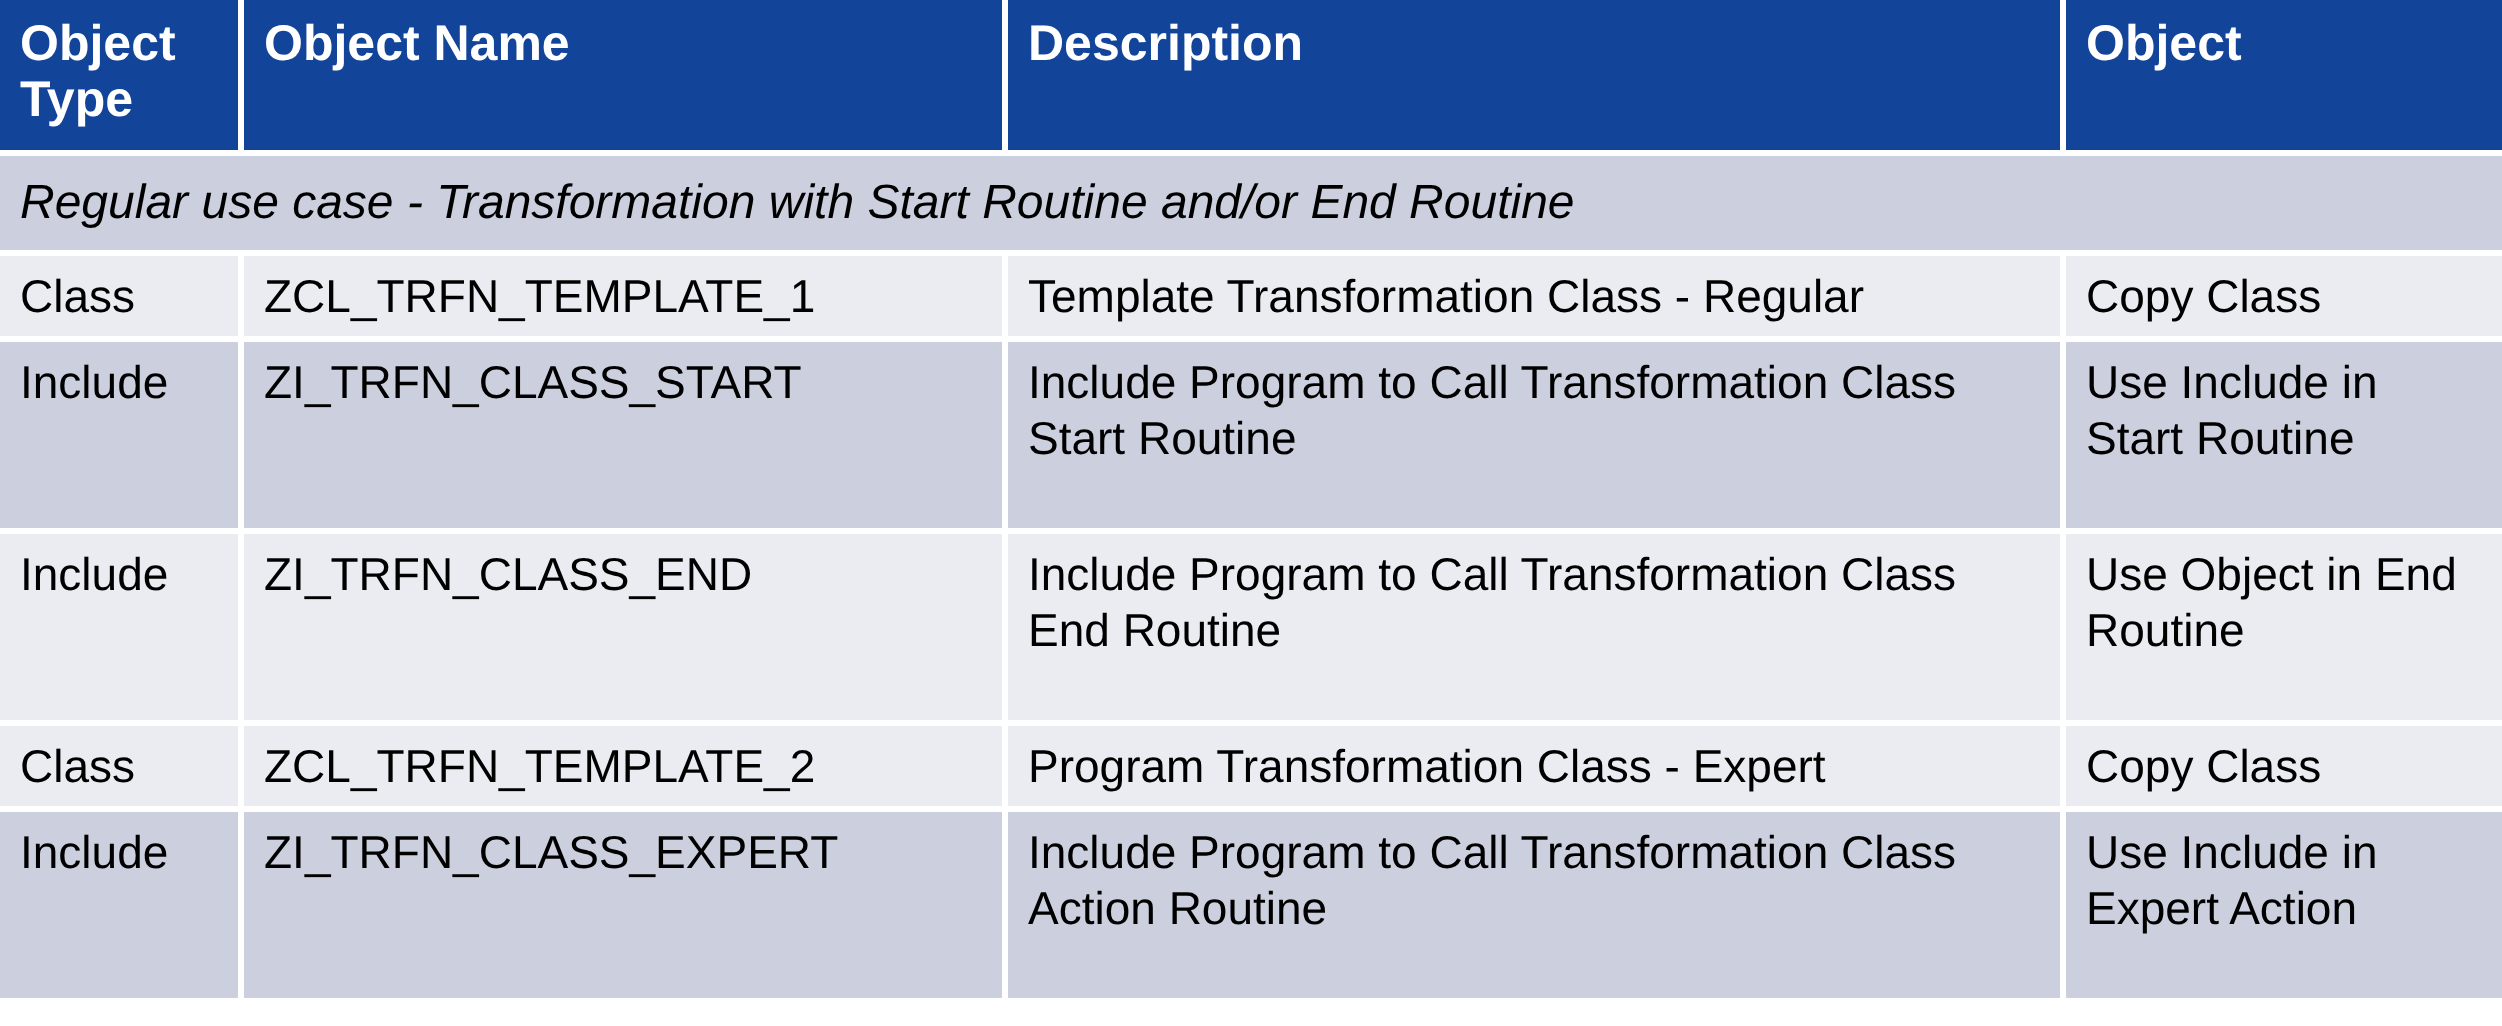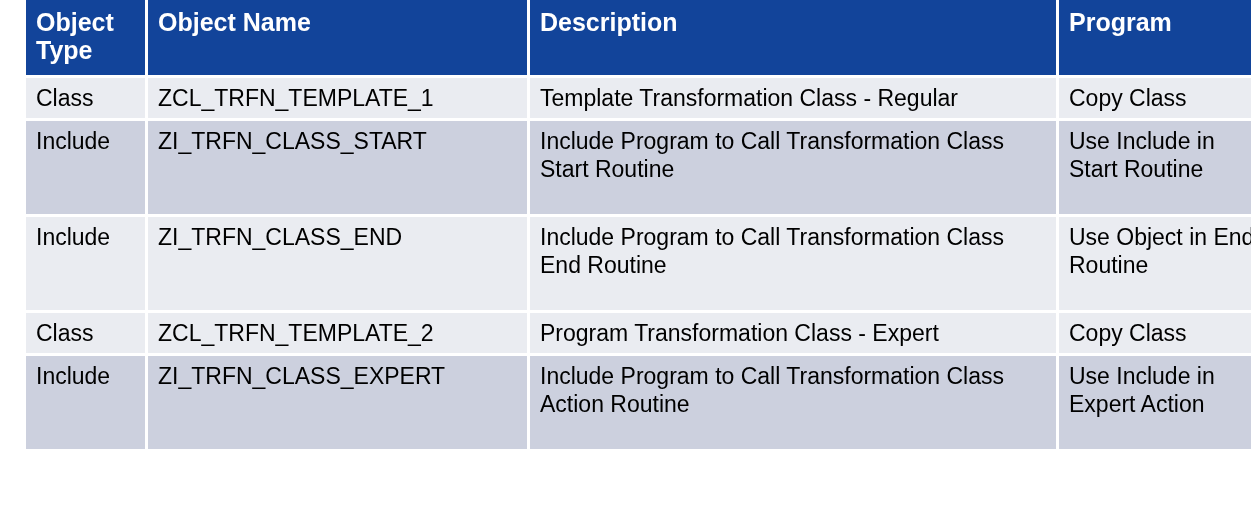--- a/index.html
+++ b/index.html
@@ -11,21 +11,20 @@
     width: 1251px;
     height: 513px;
     overflow: hidden;
     font-family: "Liberation Sans", sans-serif;
   }
 
   .table-wrap {
     width: 1251px;
     box-sizing: border-box;
     background: #ffffff;
-    padding-left: 26px;
   }
 
   table.obj-table {
     border-collapse: separate;
     border-spacing: 0;
     width: 1251px;
     table-layout: fixed;
   }
 
   
@@ -90,25 +89,28 @@
       <col class="c-type">
       <col class="c-name">
       <col class="c-desc">
       <col class="c-act">
     </colgroup>
     <thead>
       <tr>
         <th>Object Type</th>
         <th>Object Name</th>
         <th>Description</th>
-        <th class="last-col">Program</th>
+        <th class="last-col">Object</th>
       </tr>
     </thead>
     <tbody>
 
+      <tr class="section-row">
+        <td colspan="4" class="last-col">Regular use case - Transformation with Start Routine and/or End Routine</td>
+      </tr>
 
       <tr class="row-light h-sm">
         <td>Class</td>
         <td>ZCL_TRFN_TEMPLATE_1</td>
         <td>Template Transformation Class - Regular</td>
         <td class="last-col">Copy Class</td>
       </tr>
 
       <tr class="row-dark h-lg">
         <td>Include</td>

